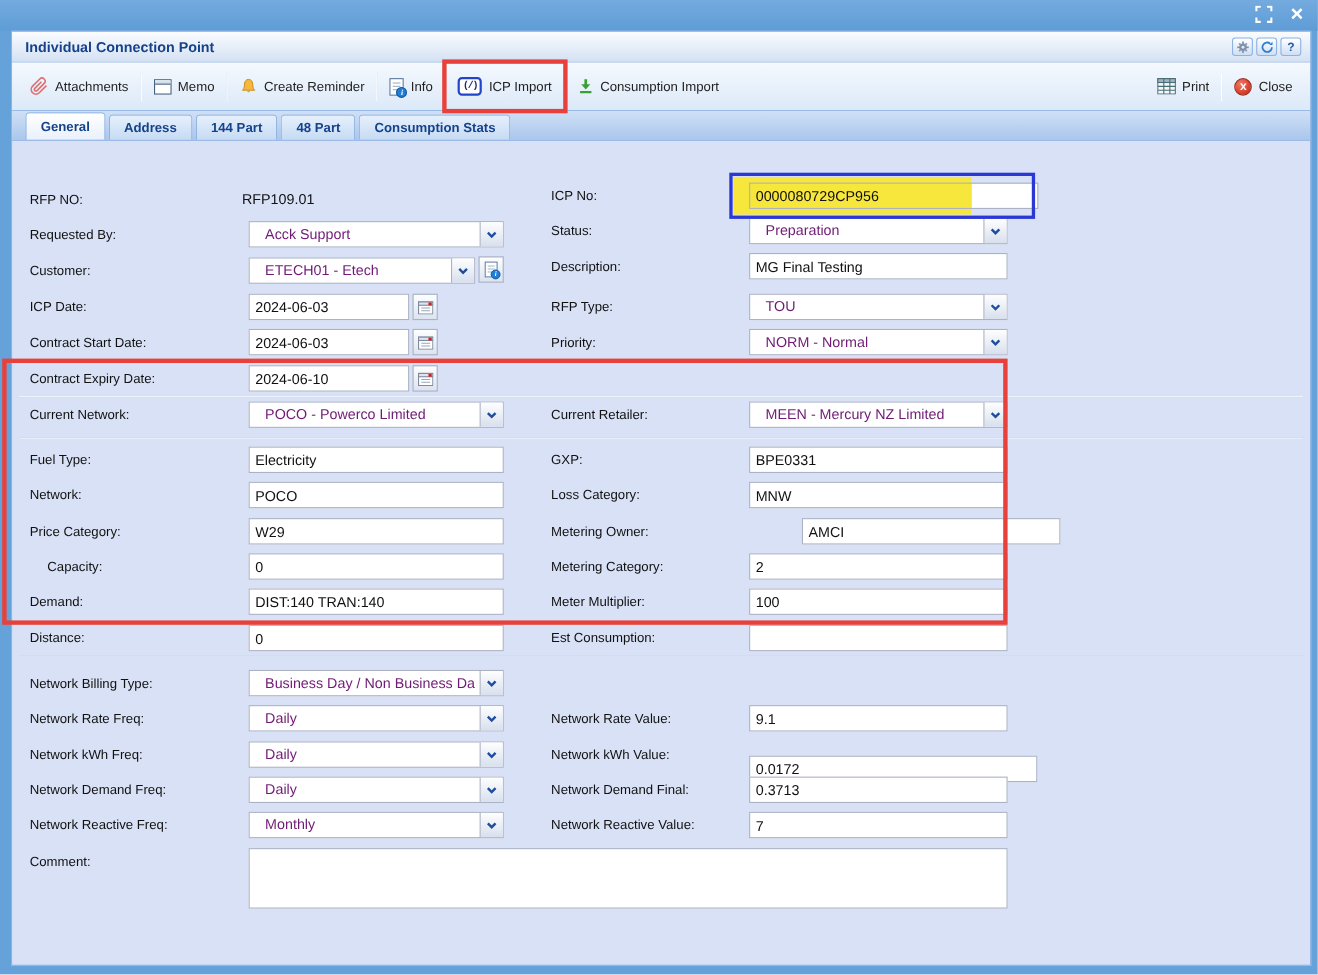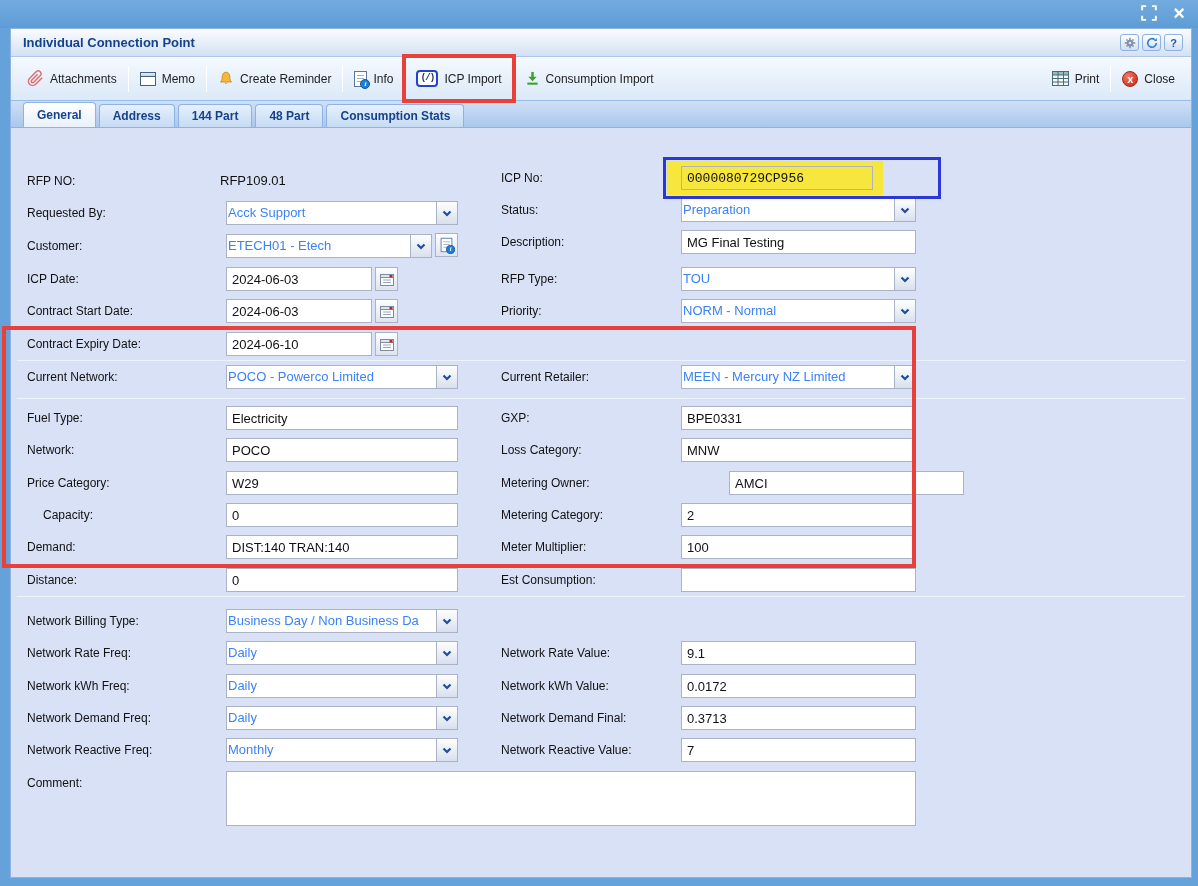--- a/index.html
+++ b/index.html
@@ -57,21 +57,21 @@
   .tab.active { background:linear-gradient(#ffffff,#e9f1fb); height:25px; padding-top:5px; }
 
   
   .form { position:absolute; left:0; top:100px; right:0; bottom:0; }
   .lbl { position:absolute; font-size:12px; color:#111; line-height:24px; white-space:nowrap; }
   .static-val { position:absolute; font-size:13px; color:#111; line-height:24px; }
   .tinput { position:absolute; height:24px; border:1px solid #aab2c4; background:#fff;
     font-family:"Liberation Sans",sans-serif; font-size:13px; color:#111; padding:0 5px; }
   textarea.tinput { height:55px; resize:none; padding-top:3px; }
   .combo { position:absolute; height:24px; border:1px solid #aab2c4; background:#fff; display:flex; cursor:pointer; }
-  .combo-text { flex:1; font-size:13px; color:#3b82f6; line-height:22px; padding:0 1px; overflow:hidden; white-space:nowrap; }
+  .combo-text { flex:1; font-size:13px; color:#701a75; line-height:22px; padding:0 14px; overflow:hidden; white-space:nowrap; }
   .trigger { width:21px; border-left:1px solid #aab2c4; background:linear-gradient(#fefefe,#d8e0ee);
     display:flex; align-items:center; justify-content:center; }
   .sqbtn { position:absolute; width:23px; height:24px; border:1px solid #aab2c4;
     background:linear-gradient(#fefefe,#dde4f0); display:flex; align-items:center; justify-content:center; cursor:pointer; }
   .sep { position:absolute; left:6px; right:6px; height:1px; background:#8fb3e2; border-bottom:1px solid #eef4fc; }
 
   
   .anno-red2 { position:absolute; left:2px; top:326px; width:914px; height:242px; border:4px solid #e8403a; pointer-events:none; z-index:30; }
   .blue-outline { position:absolute; inset:-9px -25px -9px -18px; border:3px solid #2c38d5; pointer-events:none; z-index:30; }
   .yellow-hl { position:absolute; left:656px; top:32px; width:216px; height:34px; background:#f7e63c; z-index:0; }
@@ -342,21 +342,21 @@
       <div class="lbl" style="left:16px;top:545px">Network kWh Freq:</div>
       <div class="combo" style="left:215px;top:545px;width:232px">
         <div class="combo-text">Daily</div>
         <div class="trigger">
             <svg width="10" height="7" viewBox="0 0 10 7">
               <path d="M1.5 1.5 L5 5 L8.5 1.5" stroke="#1e4e9c" stroke-width="2.2" fill="none"></path>
             </svg>
           </div>
       </div>
       <div class="lbl" style="left:490px;top:545px">Network kWh Value:</div>
-      <input class="tinput" style="left: 670px; top: 545px; width: 235px;" value="0.0172">
+      <input class="tinput" style="left: 670px; top: 558px; width: 262px;" value="0.0172">
 
       <div class="lbl" style="left:16px;top:577px">Network Demand Freq:</div>
       <div class="combo" style="left:215px;top:577px;width:232px">
         <div class="combo-text">Daily</div>
         <div class="trigger">
             <svg width="10" height="7" viewBox="0 0 10 7">
               <path d="M1.5 1.5 L5 5 L8.5 1.5" stroke="#1e4e9c" stroke-width="2.2" fill="none"></path>
             </svg>
           </div>
       </div>
@@ -373,21 +373,21 @@
           </div>
       </div>
       <div class="lbl" style="left:490px;top:609px">Network Reactive Value:</div>
       <input class="tinput" style="left: 670px; top: 609px; width: 235px;" value="7">
 
       <div class="lbl" style="left:16px;top:642px">Comment:</div>
       <textarea class="tinput" style="left: 215px; top: 642px; width: 690px;" value=""></textarea>
 
       <div class="lbl" style="left:490px;top:37px">ICP No:</div>
       <div style="position:absolute;left:670px;top:37px;width:235px;height:24px">
-        <input id="icp-no-input" class="tinput" style="left: 0px; top: 0px; width: 192px; font-family: Liberation Mono, monospace;" value="0000080729CP956">
+        <input id="icp-no-input" class="tinput" style="left: 0px; top: 0px; width: 263px;" value="0000080729CP956">
         <div class="blue-outline"></div>
       </div>
 
       <div class="lbl" style="left:490px;top:69px">Status:</div>
       <div class="combo" style="left:670px;top:69px;width:235px">
         <div class="combo-text">Preparation</div>
         <div class="trigger">
             <svg width="10" height="7" viewBox="0 0 10 7">
               <path d="M1.5 1.5 L5 5 L8.5 1.5" stroke="#1e4e9c" stroke-width="2.2" fill="none"></path>
             </svg>

